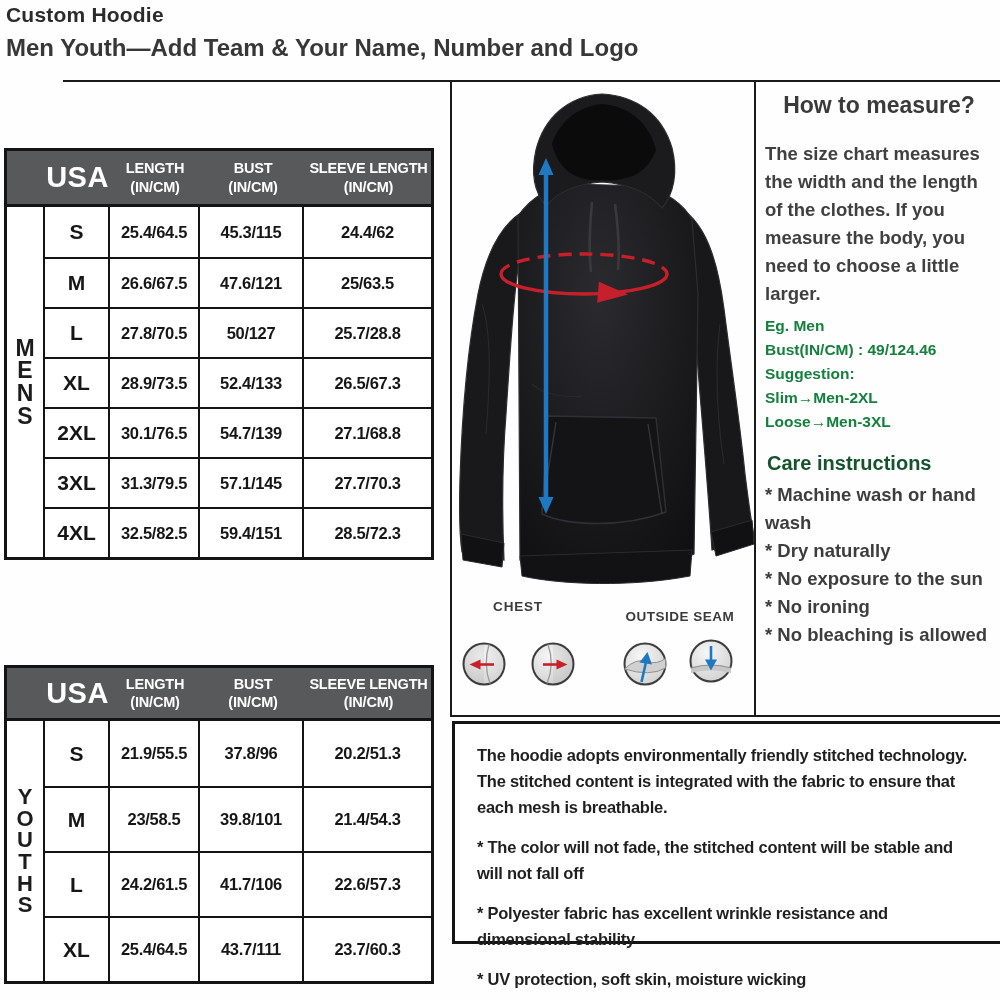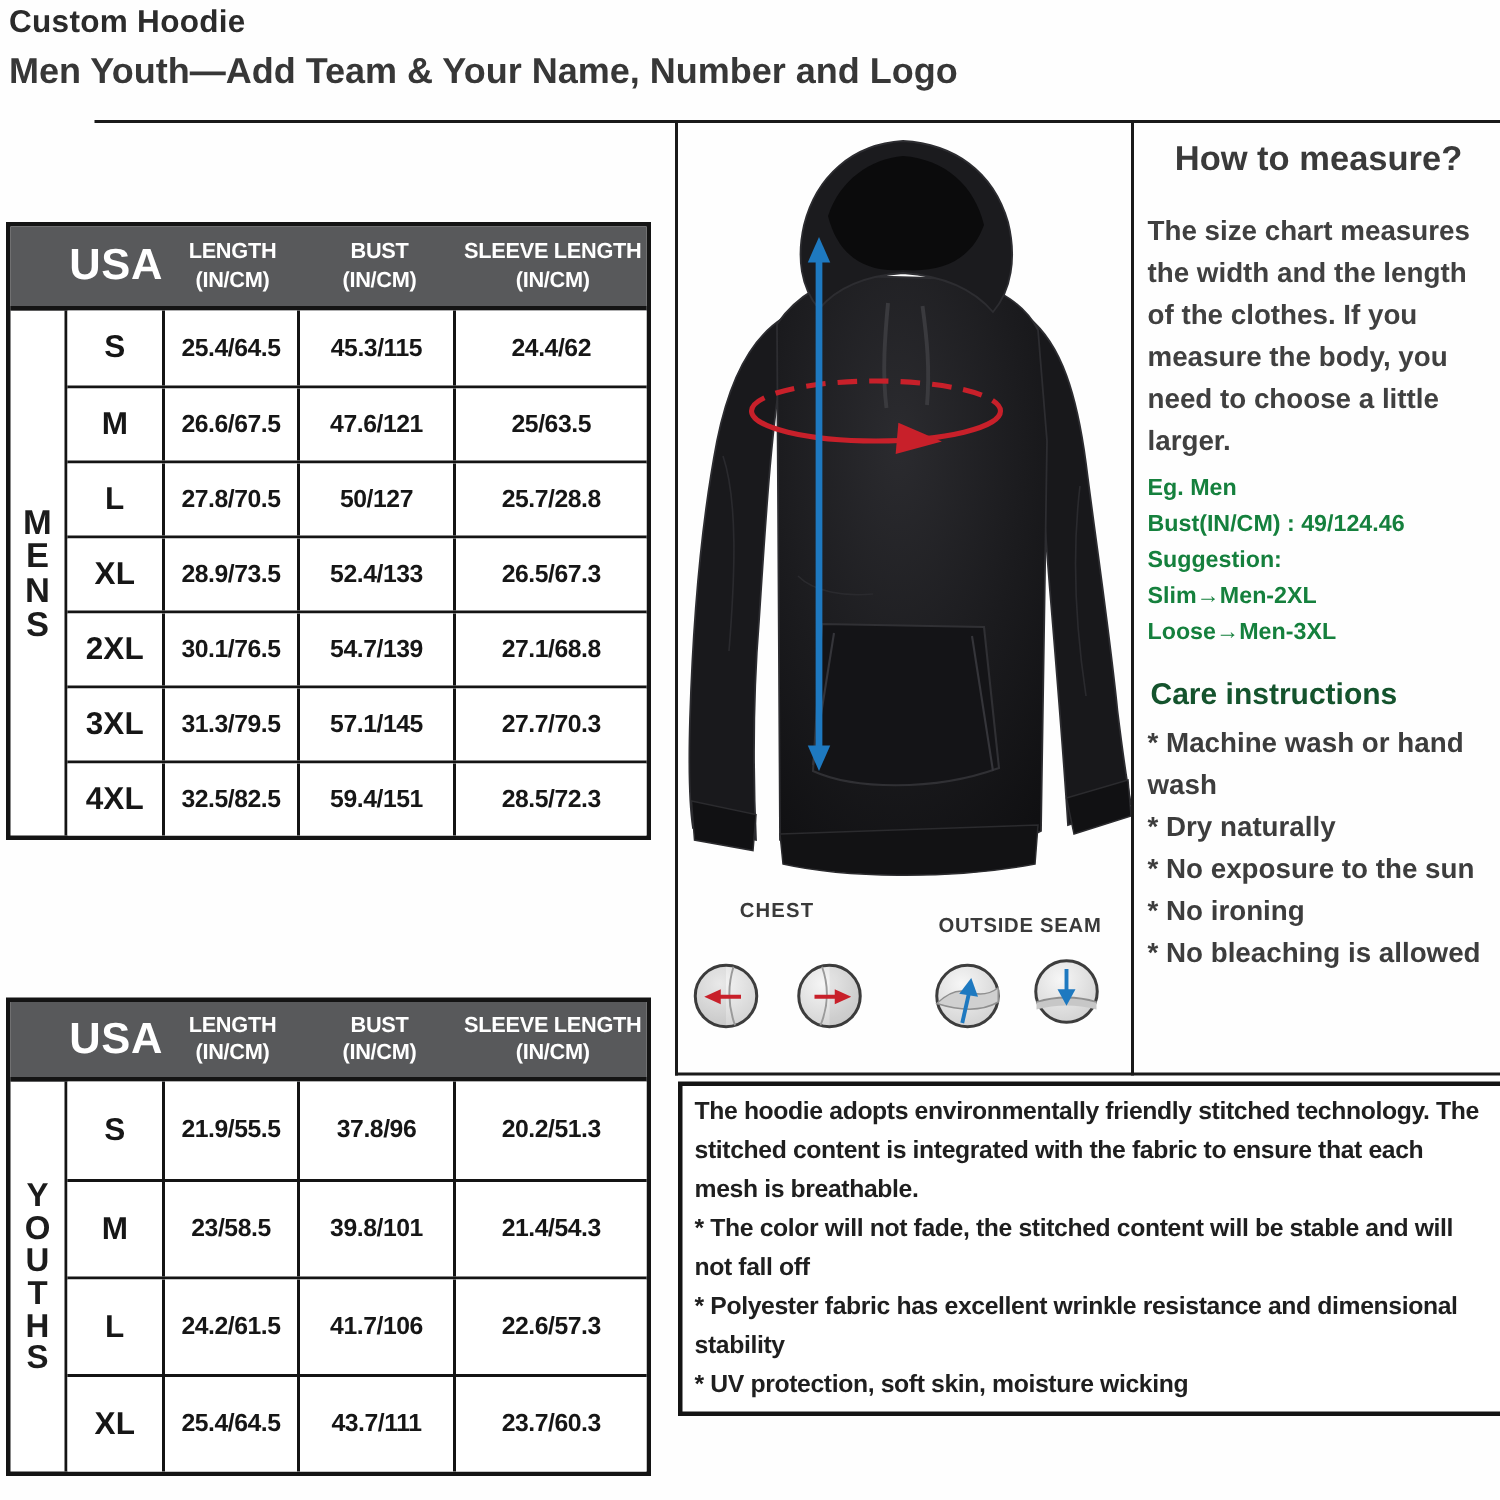--- a/index.html
+++ b/index.html
@@ -57,21 +57,21 @@
   #how-title { left:760px; top:92px; width:238px; text-align:center; font-size:23px; font-weight:700; color:#3a3a3a; }
   #how-body  { left:765px; top:140px; width:231px; font-size:18.5px; font-weight:600; color:#404040; line-height:28px; }
   #example-block { left:765px; top:314px; width:232px; font-size:15.5px; font-weight:700; color:#15803d; line-height:24px; }
   #care-title { left:767px; top:452px; font-size:20px; font-weight:600; color:#14532d; }
   #care-list  { left:765px; top:481px; width:233px; font-size:18.5px; font-weight:600; color:#3d3d3d; line-height:28px; }
 
   
   #description-box { left:452px; top:721px; width:551px; height:223px; border:3px solid #141414;
                      background:#fff; padding:4px 6px 0 8px; font-size:16.5px; font-weight:700;
                      color:#1f1f1f; line-height:26px; letter-spacing:-.25px; }
-  .desc-line { margin:0; }
+  .desc-line { margin:14px; }
 
   svg { display:block; position:absolute; }
   #hoodie-svg { left:452px; top:84px; }
   .measure-icon { position:absolute; }
 </style>
 </head>
 <body>
 
 <div id="canvas">
 

